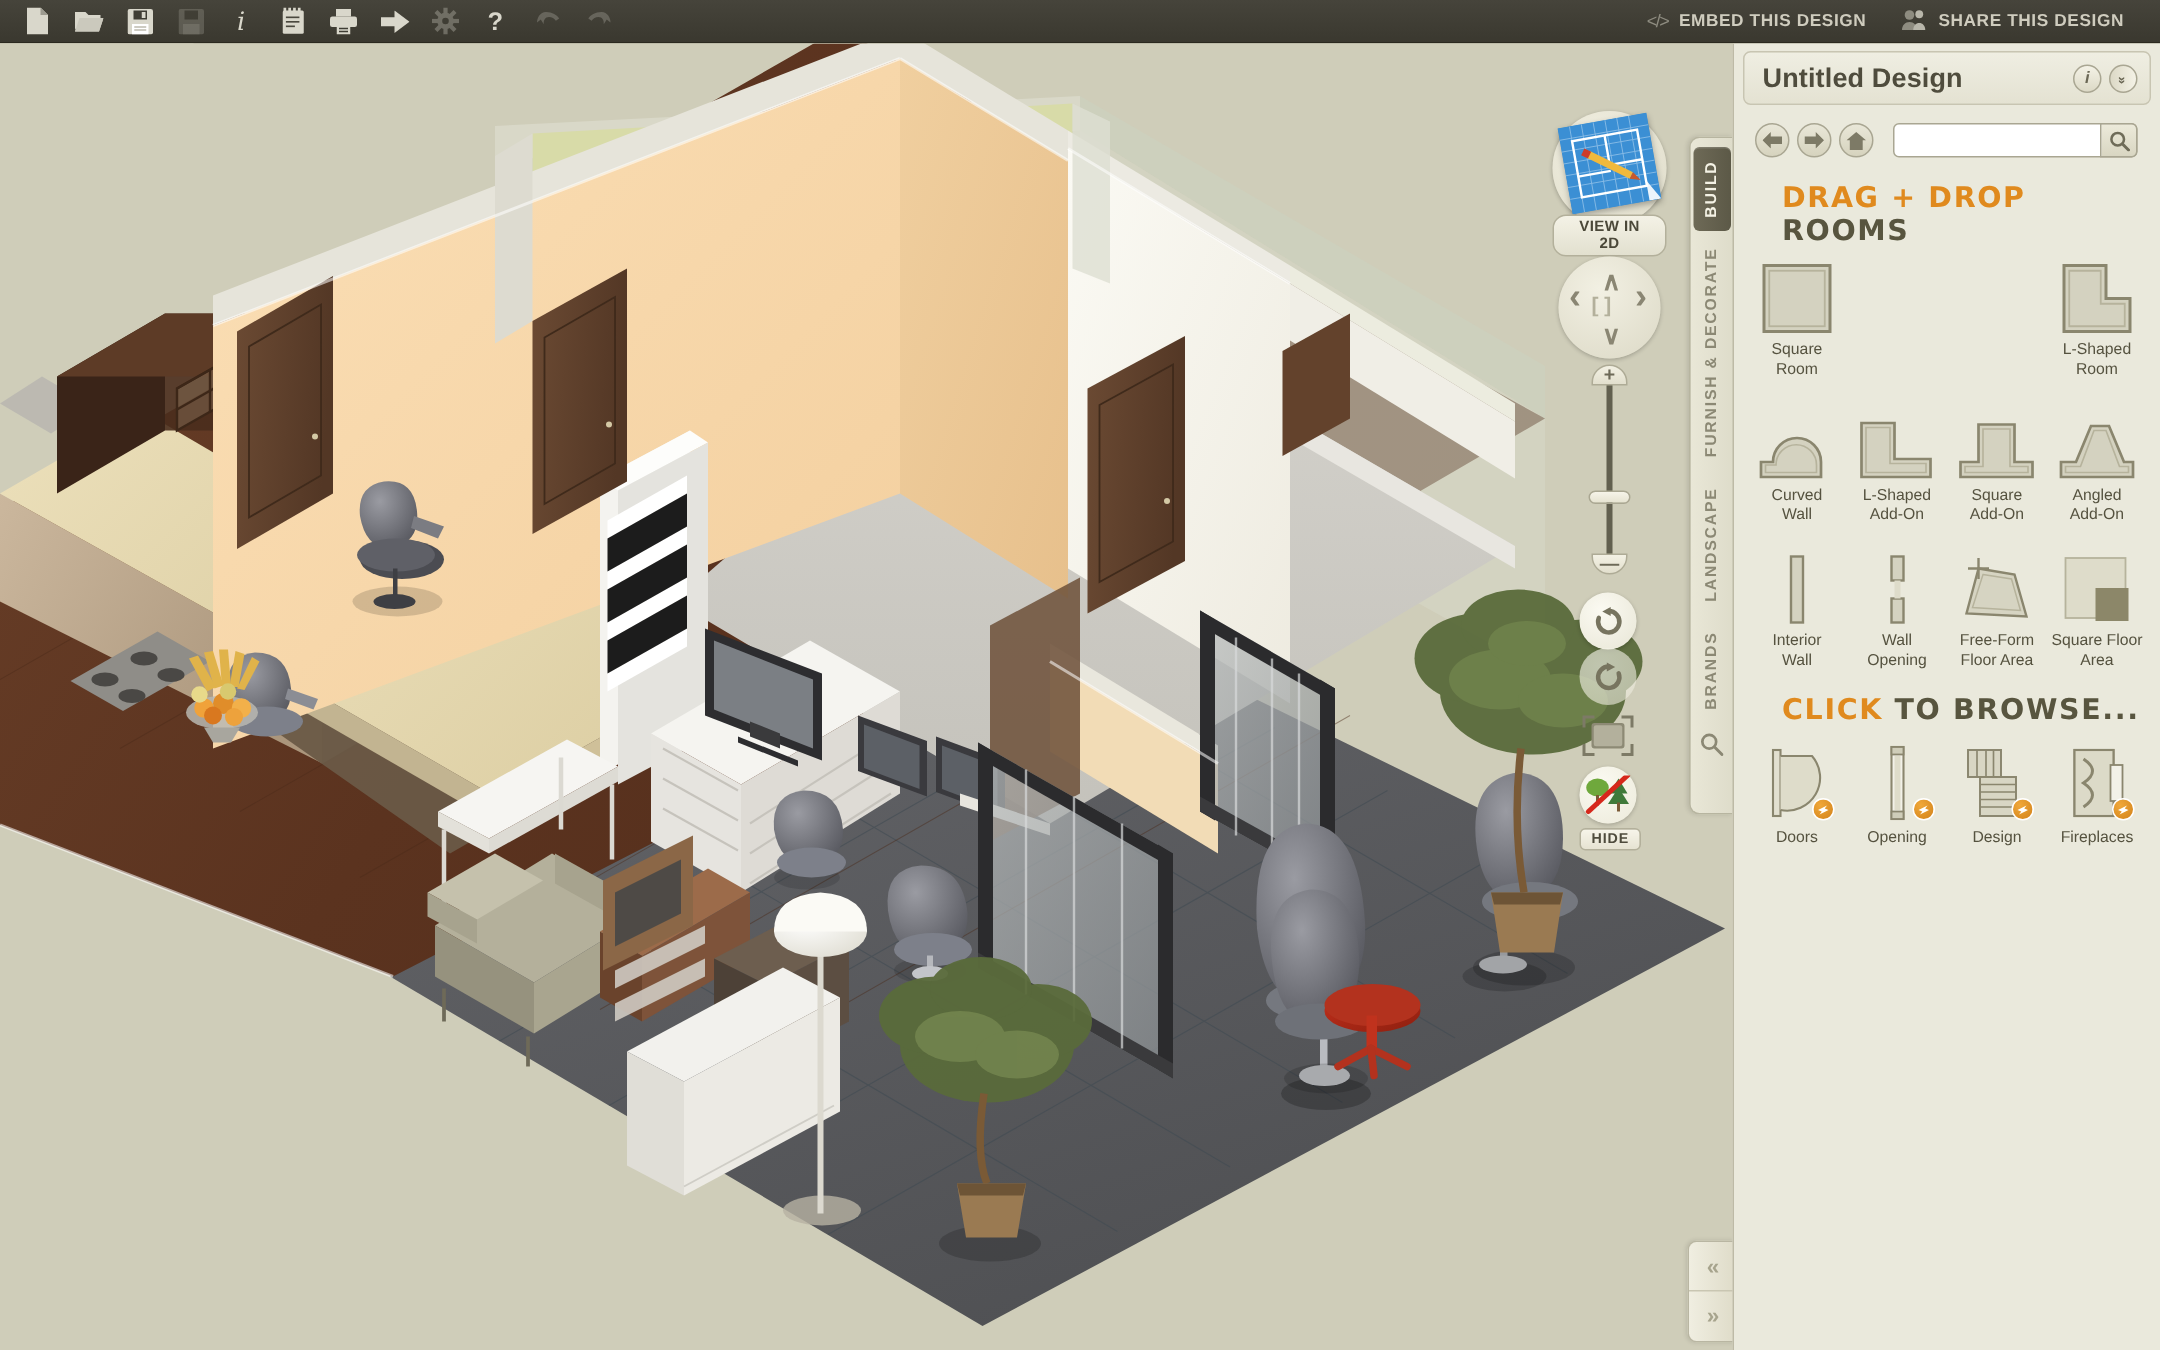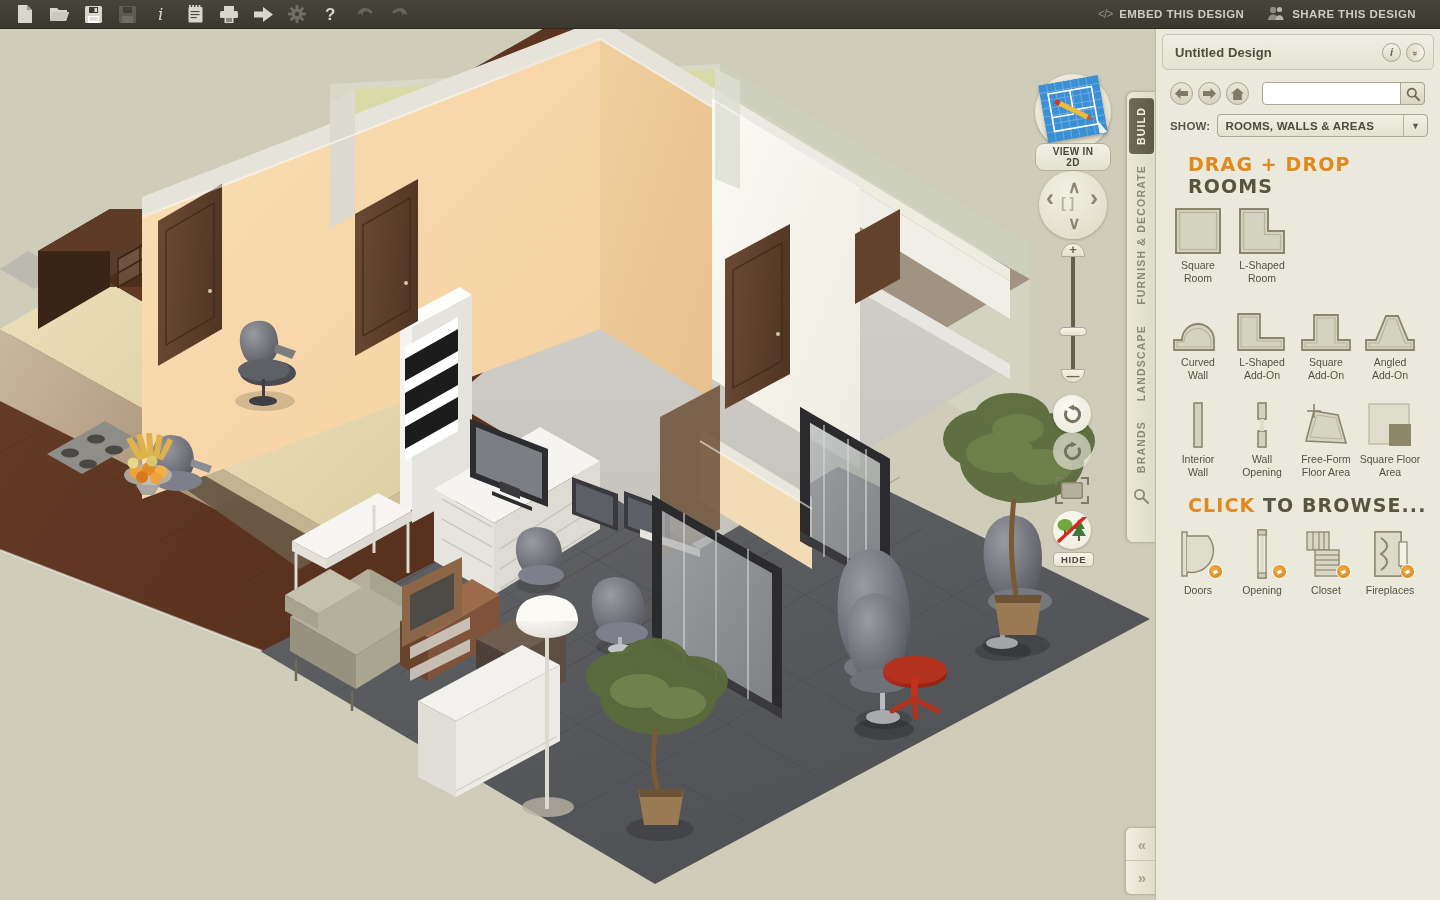--- a/index.html
+++ b/index.html
@@ -161,21 +161,21 @@
     position: absolute; left: 1155px; top: 29px; width: 285px; height: 871px;
     background: #eae9dc;
     border-left: 1px solid #bdbaa6;
   }
   #panel-title {
     margin: 5px 6px 0; height: 36px;
     background: linear-gradient(#efeee2,#e4e2d2);
     border: 1px solid #c8c5b2; border-radius: 5px;
     display: flex; align-items: center; padding: 0 8px 0 12px;
   }
-  #panel-title h1 { font-size: 13px; font-weight: bold; color: #4f4c3d; letter-spacing: .1px; }
+  #panel-title h1 { font-size: 18px; font-weight: bold; color: #4f4c3d; letter-spacing: .1px; }
   .title-btns { margin-left: auto; display: flex; gap: 5px; }
   .circ-btn {
     width: 19px; height: 19px; border-radius: 50%;
     background: linear-gradient(#f4f2e6,#dcd9c6);
     border: 1px solid #a9a692; display: flex; align-items: center; justify-content: center;
     color: #6b6856; font-size: 11px; font-weight: bold; font-style: italic; cursor: pointer;
   }
 
   #navbar { padding: 12px 12px 0 14px; display: flex; align-items: center; gap: 5px; }
   .nav-circ {
@@ -212,21 +212,21 @@
   }
 
   .section { padding: 0 10px; margin-top: 16px; }
   .sec-head {
     font-size: 19px; font-weight: bold; letter-spacing: 1.1px;
     font-family: "DejaVu Sans", sans-serif;
     color: #58553f; margin-left: 22px; margin-bottom: 6px;
     text-transform: uppercase;
   }
   .sec-head .hl { color: #e08a1e; }
-  .items { display: flex; }
+  .items { display: flex; justify-content: space-between; }
   .item { width: 64px; text-align: center; cursor: pointer; }
   .item .art {
     height: 52px; display: flex; align-items: flex-end; justify-content: center;
     position: relative;
   }
   .item .cap {
     font-size: 10.5px; color: #55523f; line-height: 12.5px; margin-top: 4px;
     font-weight: normal;
   }
   .browse .art { height: 58px; }
@@ -957,27 +957,20 @@
         <input type="text" value="" placeholder="" style="">
         <div id="search-go">
           <svg width="14" height="14" viewBox="0 0 14 14">
               <circle cx="5.8" cy="5.8" r="4.2" fill="none" stroke="#6f6c59" stroke-width="1.7"></circle>
               <path d="M9 9 L13 13" stroke="#6f6c59" stroke-width="2" stroke-linecap="round"></path>
             </svg>
         </div>
       </div>
     </div>
 
-    <div id="showrow">
-      <div class="lbl">SHOW:</div>
-      <div id="showsel">
-        <span class="val">ROOMS, WALLS &amp; AREAS</span>
-        <span class="caret">▼</span>
-      </div>
-    </div>
 
     <div class="section">
       <div class="sec-head">
         <span class="hl">DRAG + DROP</span>
         <span>ROOMS</span>
       </div>
       <div class="items">
         <div class="item">
           <div class="art">
             <svg width="48" height="48" viewBox="0 0 48 48">
@@ -1137,21 +1130,21 @@
                   <path d="M12 37 H36"></path>
                   <path d="M12 42 H36"></path>
                 </g>
               </svg>
             <div class="badge">
               <svg width="9" height="9" viewBox="0 0 9 9">
                   <path d="M1 5 L7 2 L5.5 4 L8 5 L2 8 L3.5 6 Z" fill="#fff"></path>
                 </svg>
             </div>
           </div>
-          <div class="cap">Closet</div>
+          <div class="cap">Design</div>
         </div>
         <div class="item">
           <div class="art">
             <svg width="46" height="52" viewBox="0 0 46 52">
                 <rect x="8" y="4" width="26" height="44" fill="#ddd b c9" stroke="#8a866e" stroke-width="1.4"></rect>
                 <rect x="8" y="4" width="26" height="44" fill="#dcdac8" stroke="#8a866e" stroke-width="1.4"></rect>
                 <path d="M14 10 Q26 18 14 26 Q26 34 14 42" fill="none" stroke="#8a866e" stroke-width="2"></path>
                 <rect x="32" y="14" width="8" height="24" fill="#f2f1e8" stroke="#8a866e" stroke-width="1.2"></rect>
               </svg>
             <div class="badge">

